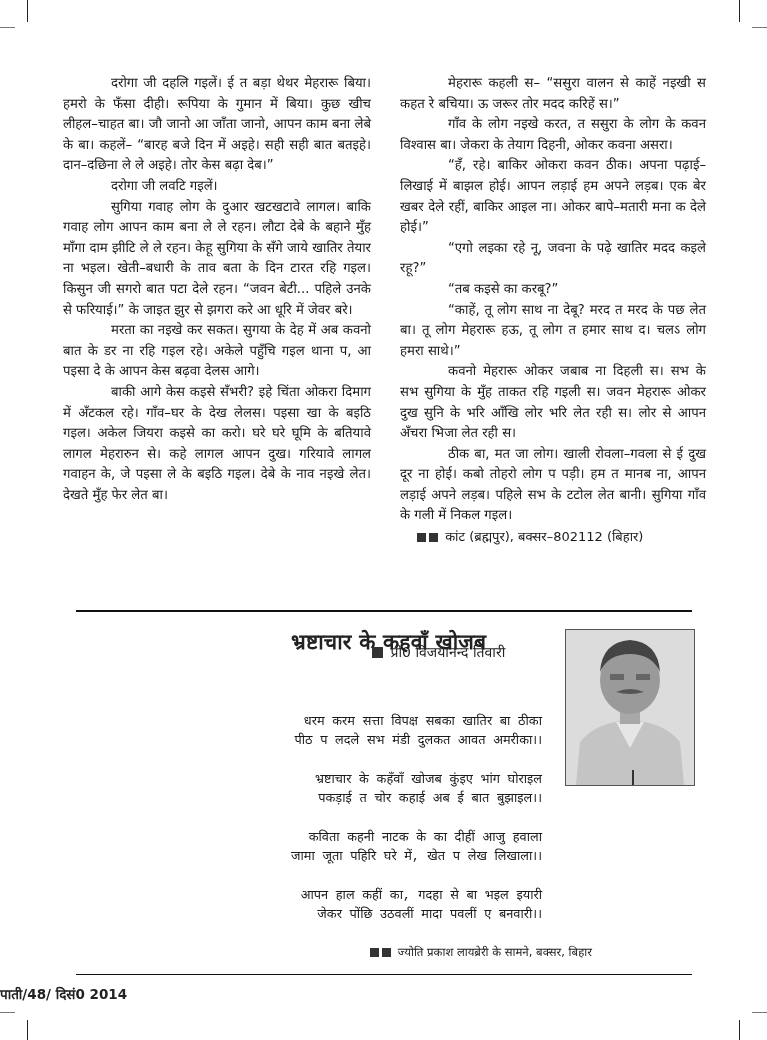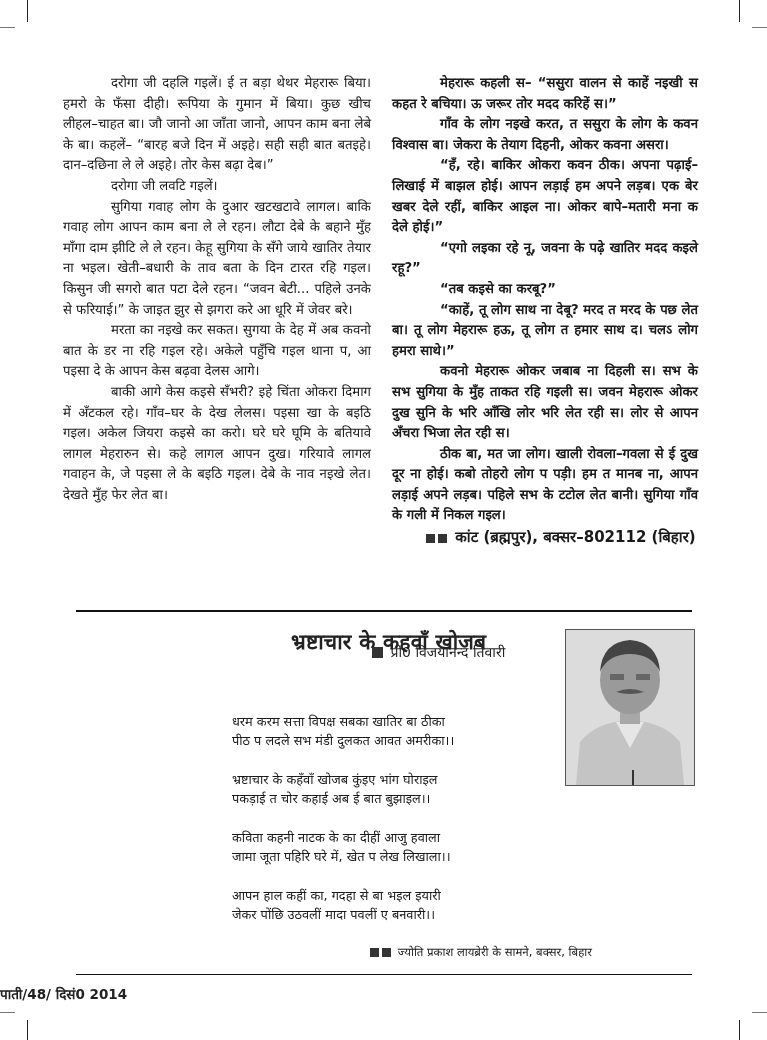--- a/index.html
+++ b/index.html
@@ -1,28 +1,28 @@
 <!DOCTYPE html>
 <html><head>
 <meta charset="utf-8">
 <style>
   html, body { margin: 0; padding: 0; background: #ffffff; }
   body { width: 767px; height: 1040px; position: relative; overflow: hidden;
          font-family: "DejaVu Sans", "Liberation Sans", sans-serif; color: #1a1a1a; }
   .crop { position: absolute; background: #222; }
   .col { position: absolute; top: 73px; font-size: 13.2px; line-height: 20.6px; text-align: justify; }
   .col.left { left: 63px; width: 308px; }
-  .col.right { left: 392px; width: 306px; font-weight: bold; }
+  .col.right { left: 400px; width: 306px; }
   .col p { margin: 0; text-indent: 48px; }
-  .sig { font-size: 15px; line-height: 18px; margin: 2px 0 0 34px; text-indent: 0 !important; }
+  .sig { font-size: 13px; line-height: 18px; margin: 2px 0 0 17px; text-indent: 0 !important; }
   .sq { display: inline-block; width: 9px; height: 9px; background: #333; margin-right: 3px; vertical-align: -1px; }
   .rule { position: absolute; height: 1.5px; background: #111; }
   .poem-title { position: absolute; left: 291px; top: 627px; font-size: 21px; font-weight: bold; color: #222; letter-spacing: 0.2px; }
   .poem-author { position: absolute; left: 372px; top: 642px; font-size: 14px; color: #222; }
-  .poem { position: absolute; left: 232px; width: 310px; top: 712px; text-align: left; font-size: 12.8px; line-height: 19px; }
+  .poem { position: absolute; left: 232px; width: 310px; top: 712px; text-align: right; font-size: 12.8px; line-height: 19px; font-family: Liberation Mono, monospace; }
   .stanza { margin-bottom: 20px; }
   .poem-sig { position: absolute; left: 370px; top: 944px; font-size: 11.5px; color: #222; }
   .photo { position: absolute; left: 565px; top: 629px; width: 128px; height: 155px; border: 1.5px solid #555; background: #d8d8d8; overflow: hidden; }
   .footer { position: absolute; left: 0; width: 767px; top: 985px; text-align: left; font-size: 13.5px; font-weight: bold; color: #222; }
 </style>
 </head>
 <body>
 
 <div class="crop" style="left:27px;top:0;width:1px;height:22px;"></div>
 <div class="crop" style="left:739px;top:0;width:1px;height:22px;"></div>

